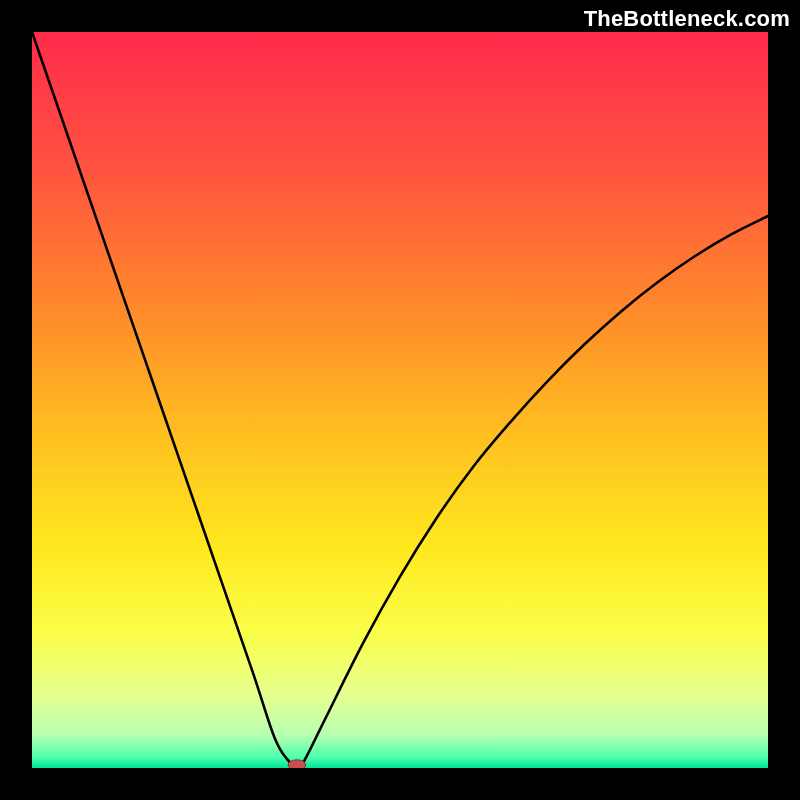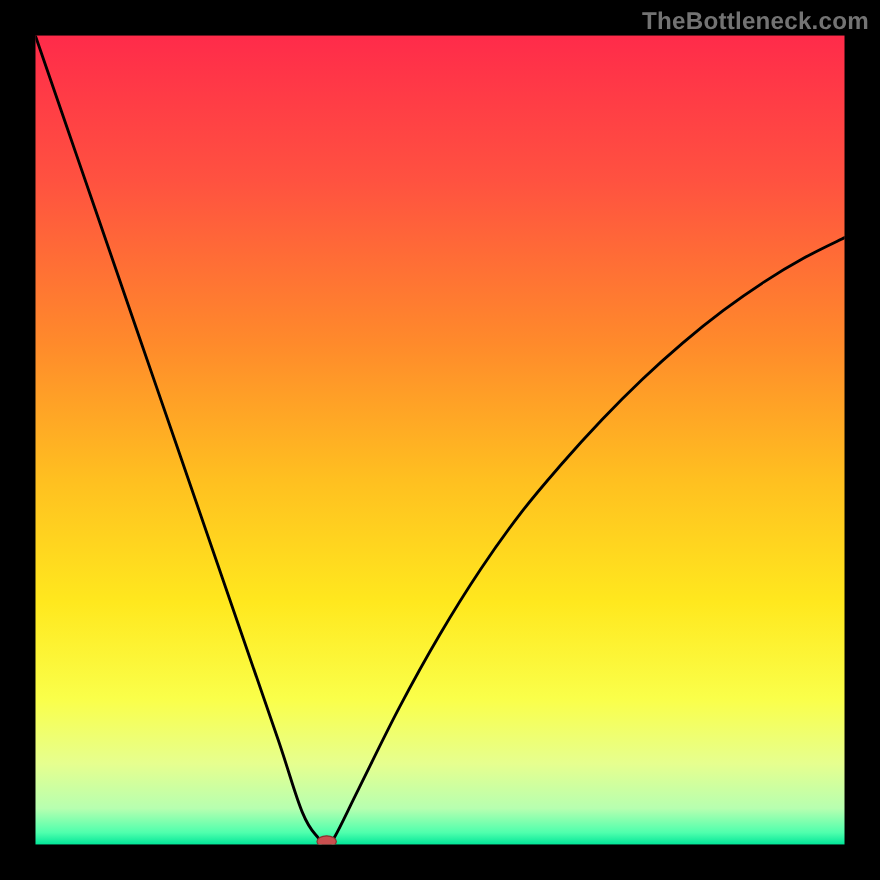--- a/index.html
+++ b/index.html
@@ -22,21 +22,21 @@
     left: 32px;
     top: 32px;
     width: 736px;
     height: 736px;
     overflow: hidden;
   }
   .wm {
     position: absolute;
     top: 6px;
     right: 10px;
-    color: #737373;
+    color: #ffffff;
     font-size: 22px;
     font-weight: 600;
     font-family: Arial, Helvetica, sans-serif;
     letter-spacing: 0.2px;
   }
   svg { display: block; }
 </style>
 </head>
 <body>
 

